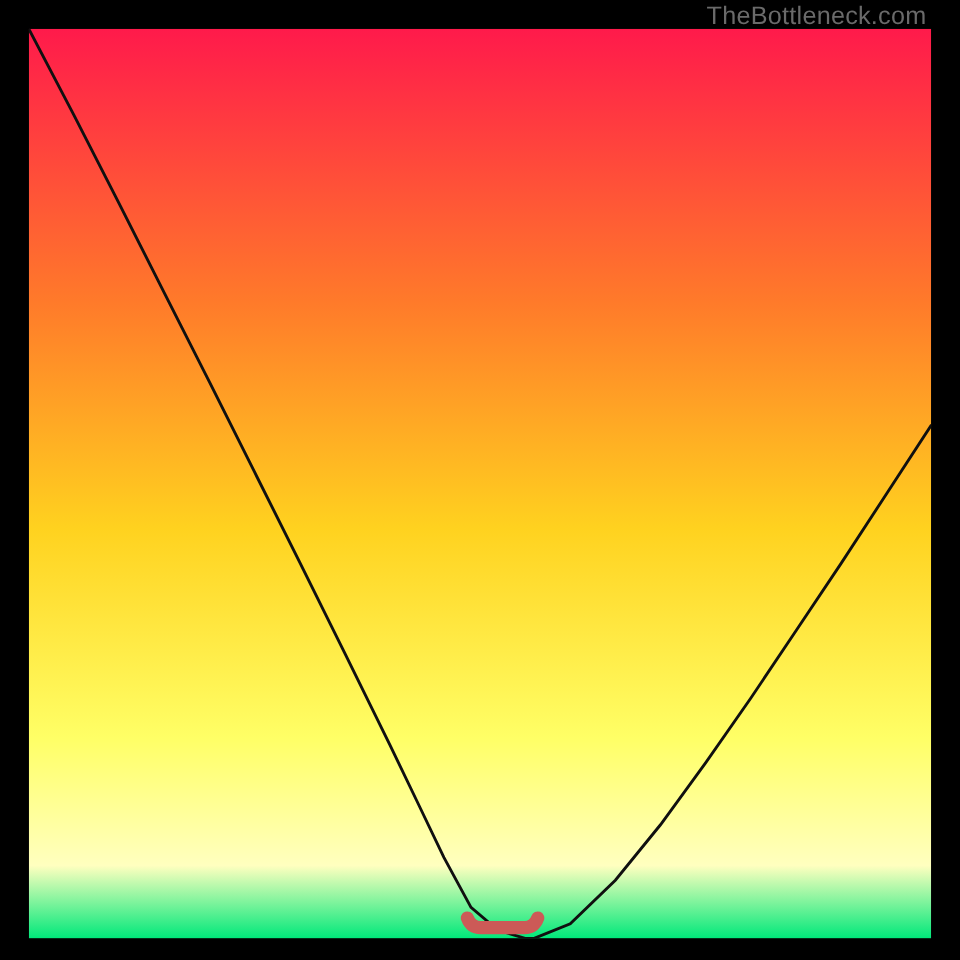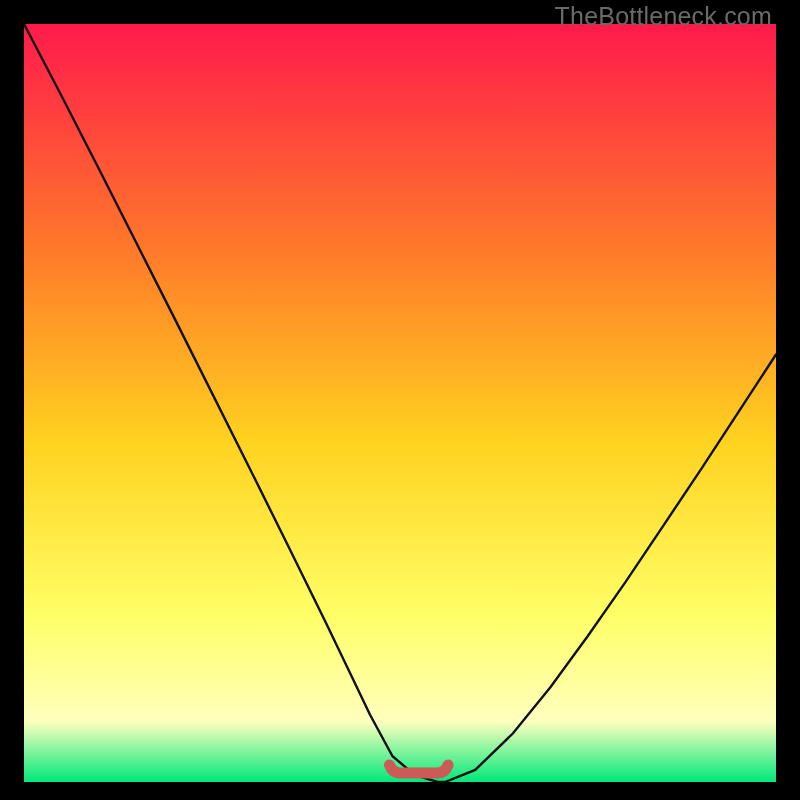--- a/index.html
+++ b/index.html
@@ -17,21 +17,21 @@
     top: 24px;
     width: 752px;
     height: 758px;
     background: #000;
   }
   .watermark {
     position: absolute;
     top: 2px;
     right: 28px;
     color: #6a6a6a;
-    font-size: 25px;
+    font-size: 21px;
     font-weight: 500;
     letter-spacing: 0.2px;
   }
   svg {
     display: block;
   }
 </style>
 </head>
 <body>
 

